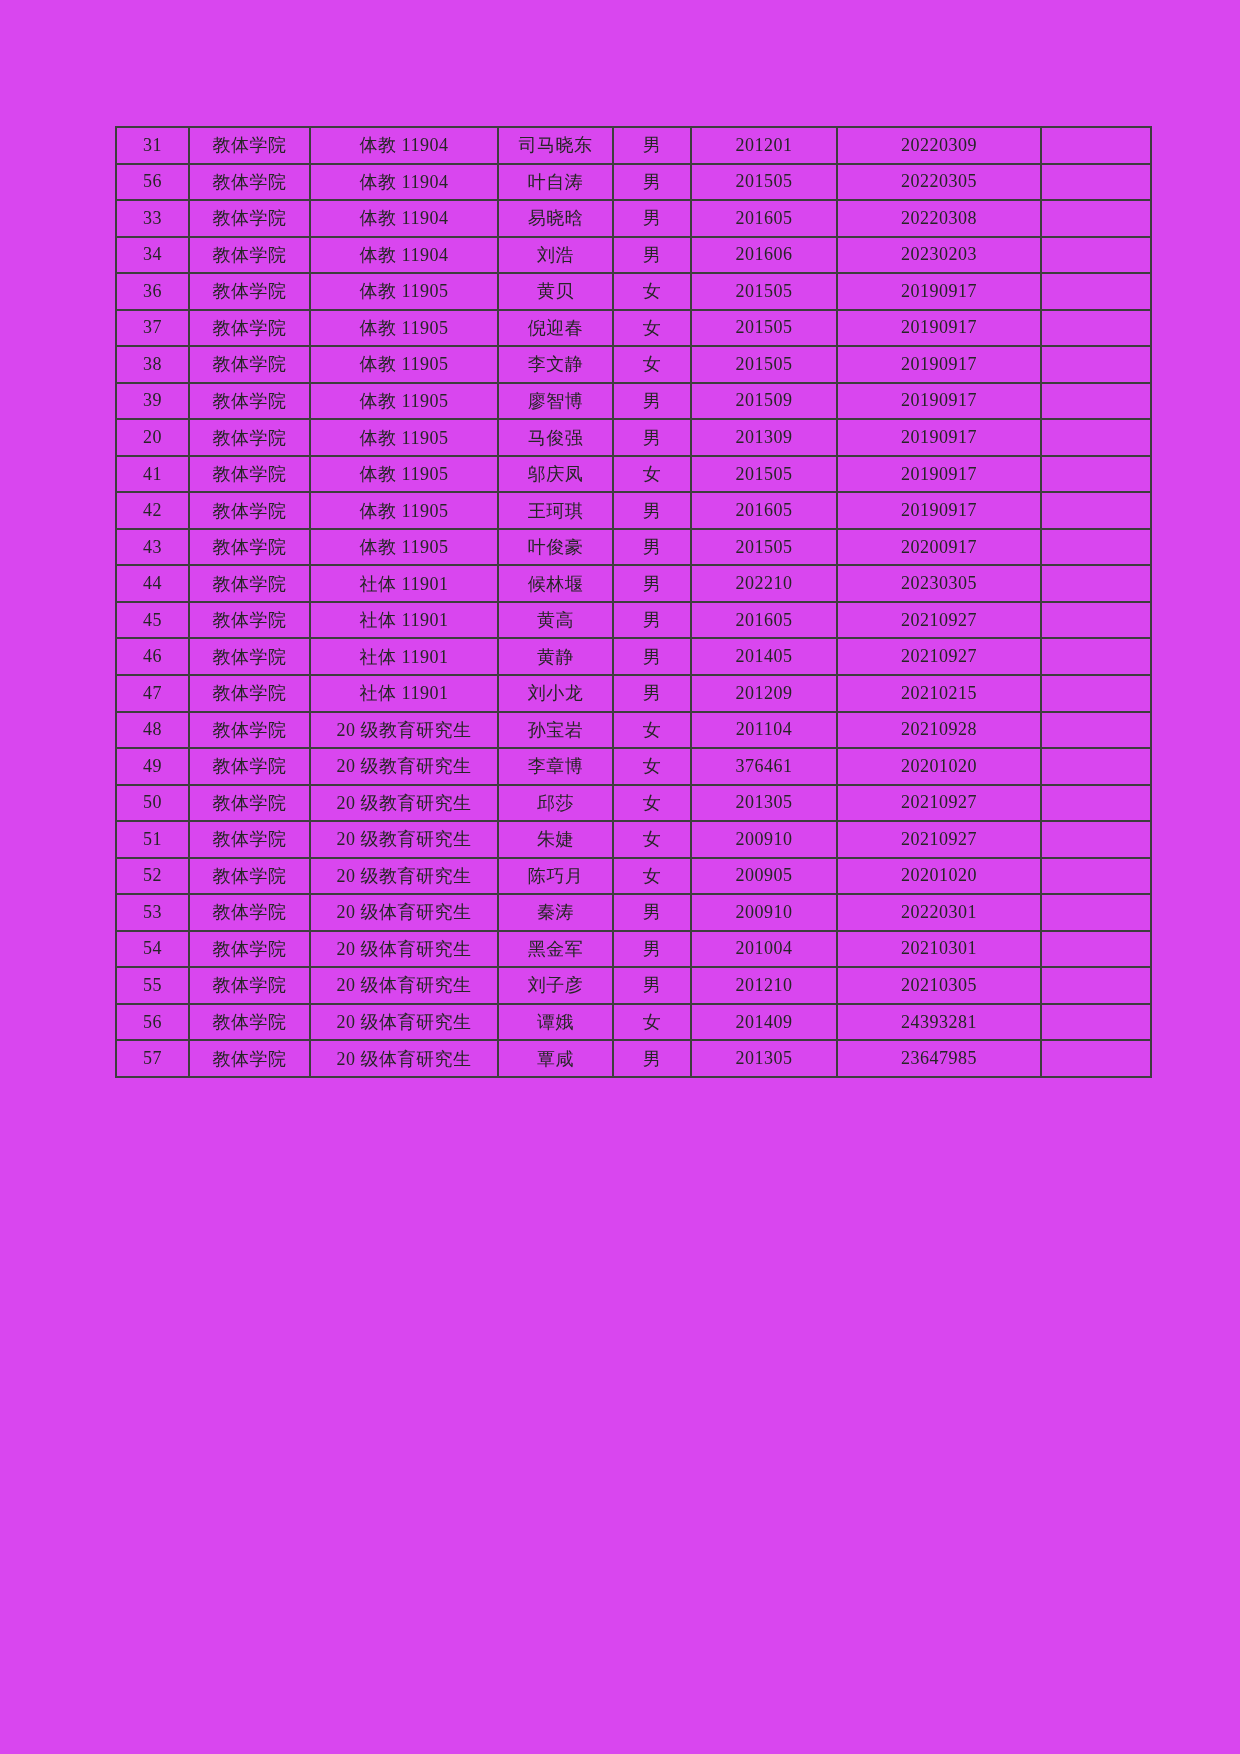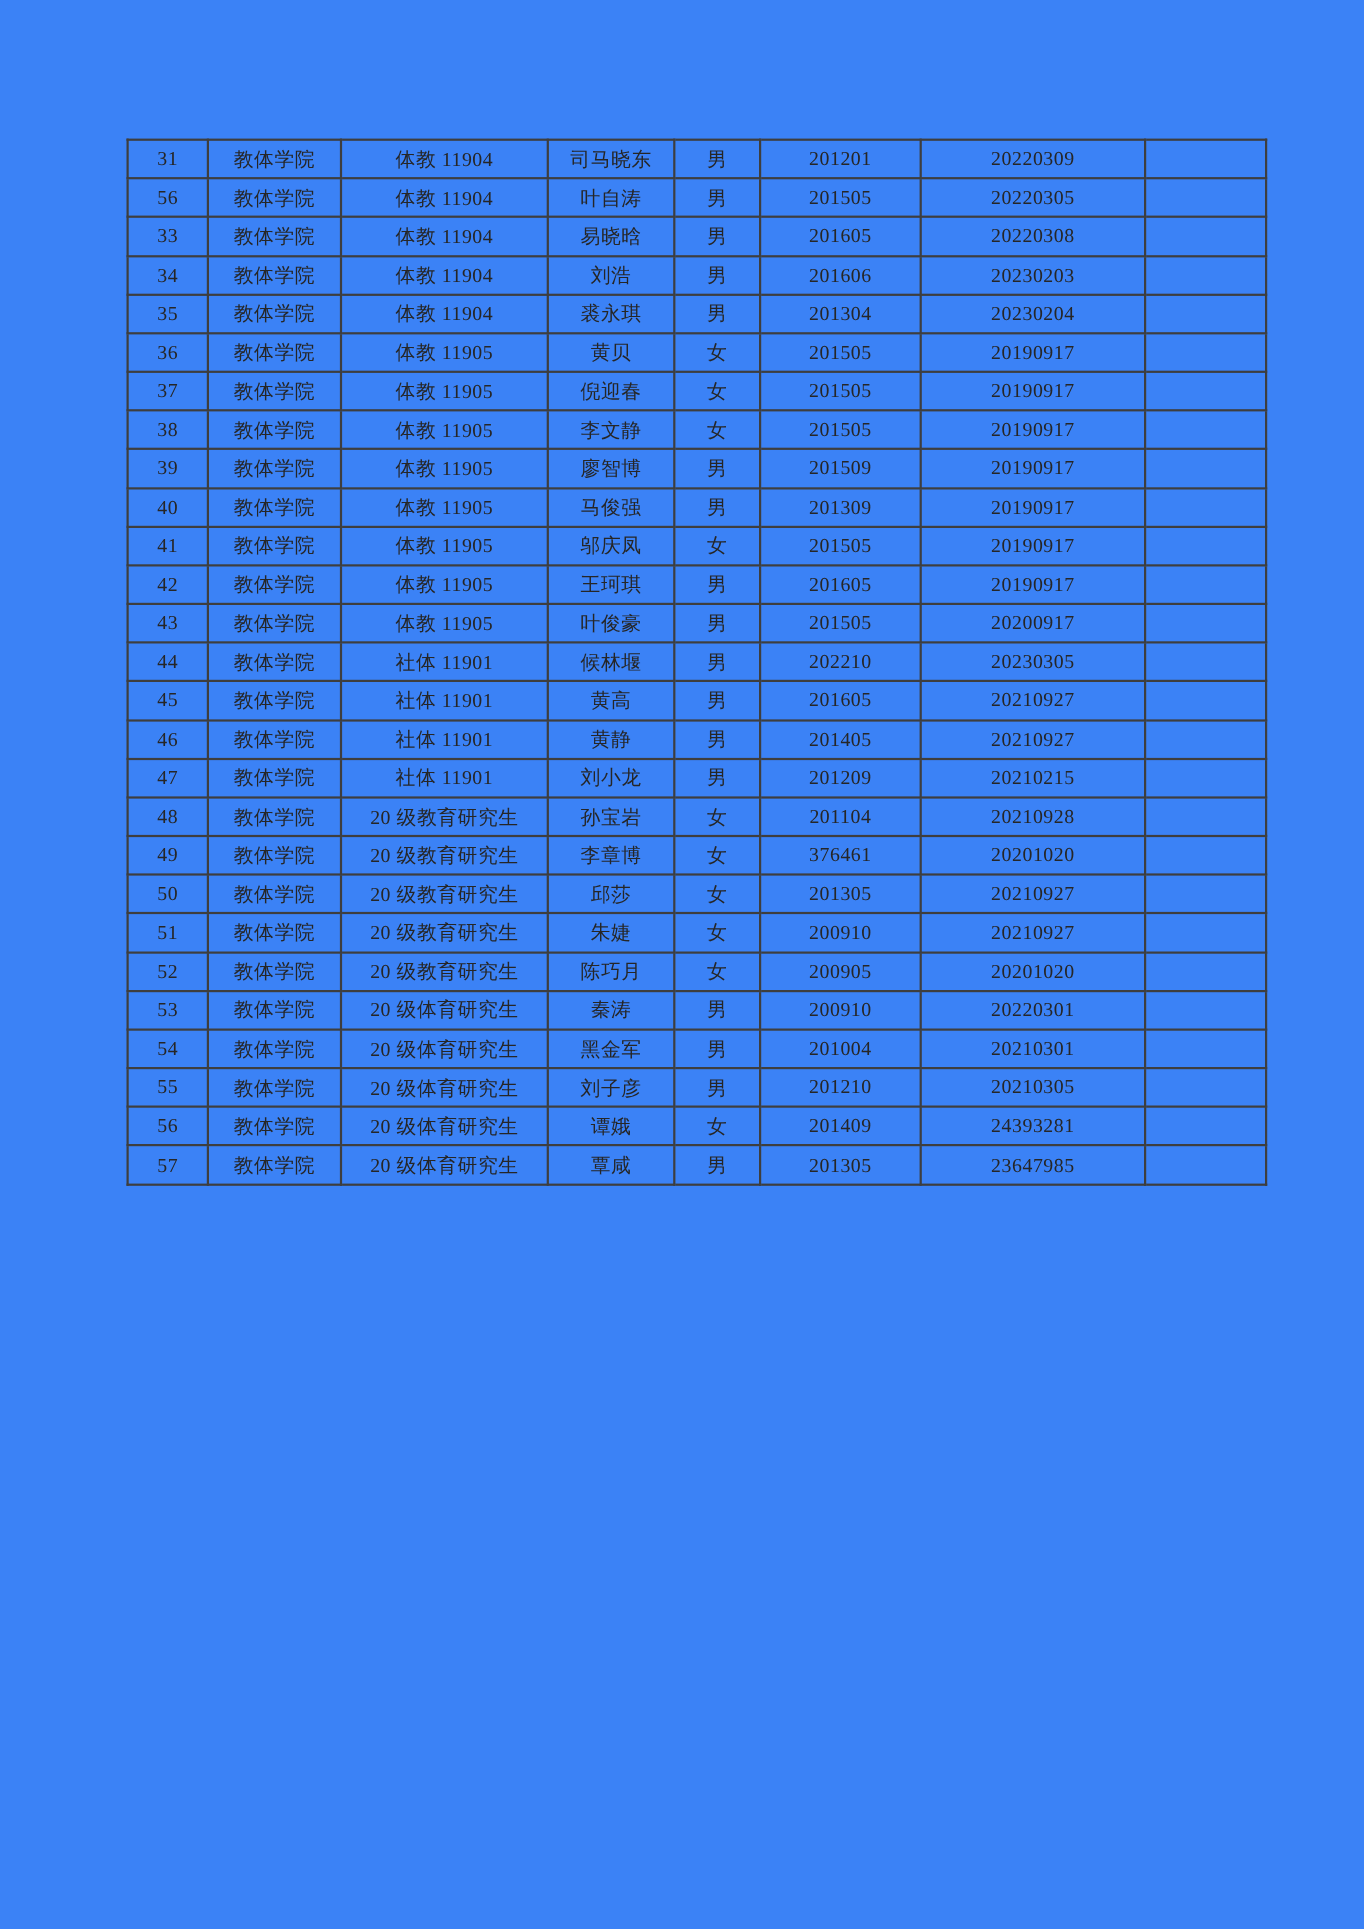--- a/index.html
+++ b/index.html
@@ -10,21 +10,21 @@
     width: 1240px;
     height: 1754px;
     position: relative;
     background: #ffffff;
     font-family: "Liberation Serif", serif;
     overflow: hidden;
   }
   .page {
     position: absolute;
     inset: 0;
-    background: #3b82f6;
+    background: #d946ef;
   }
   table.roster {
     position: absolute;
     left: 115px;
     top: 126px;
     width: 1035px;
     height: 952px;
     border-collapse: collapse;
     table-layout: fixed;
   }
@@ -99,30 +99,20 @@
           <td>34</td>
           <td>教体学院</td>
           <td>体教 11904</td>
           <td>刘浩</td>
           <td>男</td>
           <td>201606</td>
           <td>20230203</td>
           <td></td>
         </tr>
         <tr>
-          <td>35</td>
-          <td>教体学院</td>
-          <td>体教 11904</td>
-          <td>裘永琪</td>
-          <td>男</td>
-          <td>201304</td>
-          <td>20230204</td>
-          <td></td>
-        </tr>
-        <tr>
           <td>36</td>
           <td>教体学院</td>
           <td>体教 11905</td>
           <td>黄贝</td>
           <td>女</td>
           <td>201505</td>
           <td>20190917</td>
           <td></td>
         </tr>
         <tr>
@@ -149,21 +139,21 @@
           <td>39</td>
           <td>教体学院</td>
           <td>体教 11905</td>
           <td>廖智博</td>
           <td>男</td>
           <td>201509</td>
           <td>20190917</td>
           <td></td>
         </tr>
         <tr>
-          <td>40</td>
+          <td>20</td>
           <td>教体学院</td>
           <td>体教 11905</td>
           <td>马俊强</td>
           <td>男</td>
           <td>201309</td>
           <td>20190917</td>
           <td></td>
         </tr>
         <tr>
           <td>41</td>

